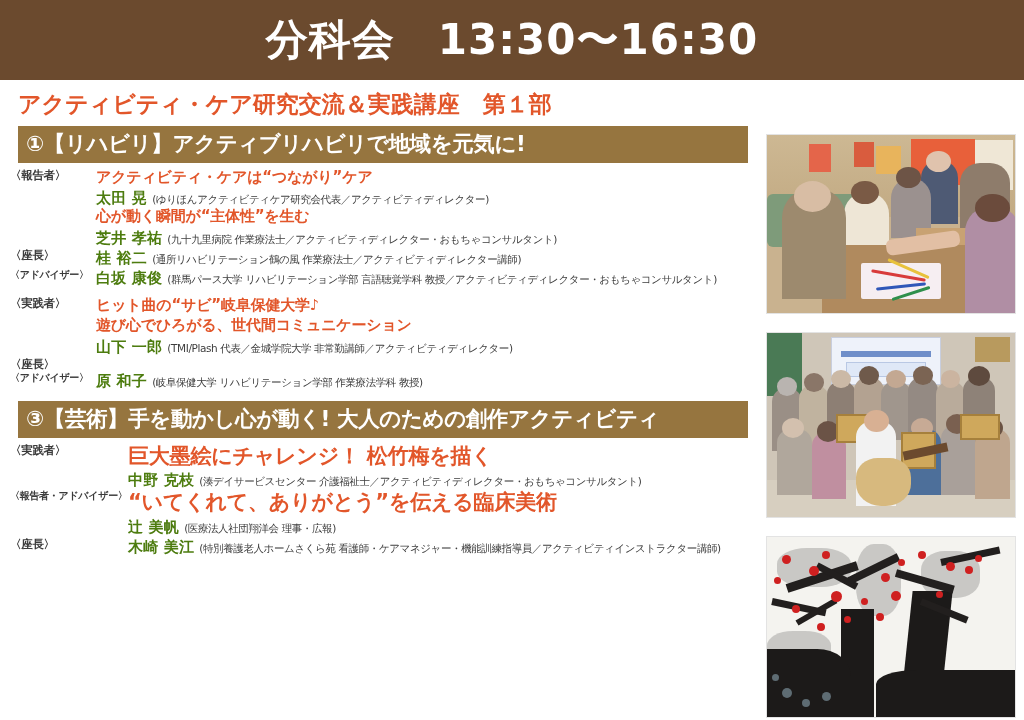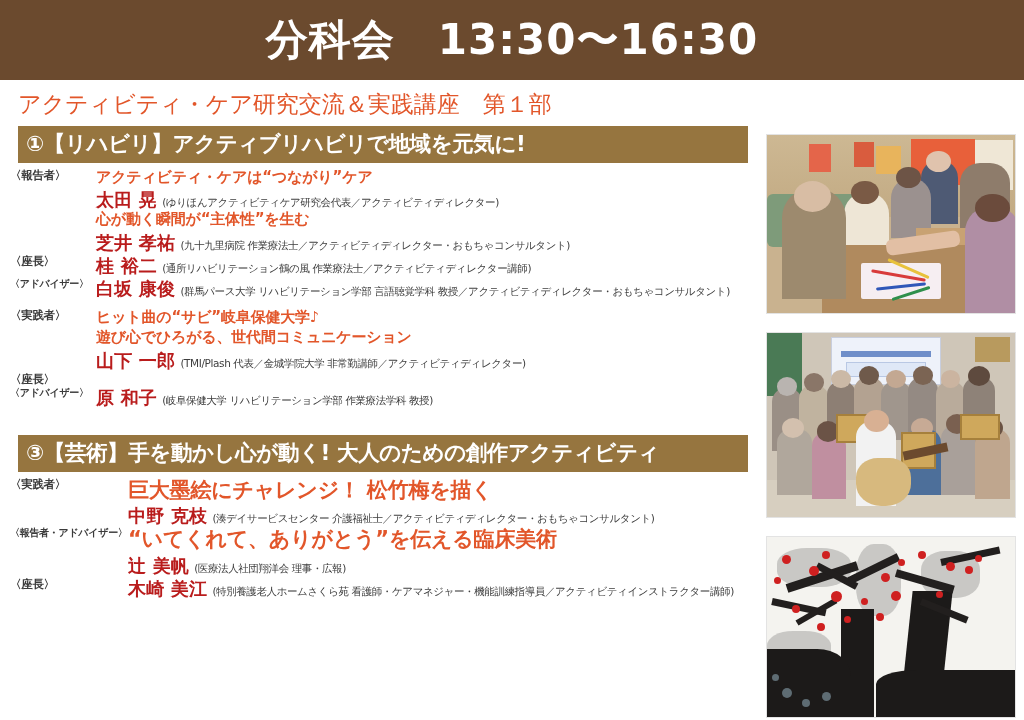--- a/index.html
+++ b/index.html
@@ -22,21 +22,21 @@
     font-size:42px;
     font-weight:bold;
     letter-spacing:1px;
     white-space:nowrap;
   }
 
   
   .program-title {
     color:#e2562a;
     font-size:23px;
-    font-weight:normal;
+    font-weight:bold;
     padding:9px 0 6px 18px;
     letter-spacing:0px;
     white-space:nowrap;
   }
 
   
   .body-wrap { display:flex; width:1024px; }
   .left-col  { width:766px; }
   .right-col { width:258px; padding-top:8px; }
 
@@ -74,21 +74,21 @@
     font-size:15px;
     font-weight:bold;
     white-space:nowrap;
     letter-spacing:-0.2px;
     padding-bottom:2px;
   }
   .topic.small { font-size:21px; }
 
   .person { white-space:nowrap; }
   .person .pname {
-    font-size:18px; font-weight:bold; color:#b91c1c;
+    font-size:15px; font-weight:bold; color:#4d7c0f;
     letter-spacing:0.2px;
   }
   .person .paff {
     font-size:10.5px; color:#3d3d3d; letter-spacing:-0.4px;
   }
   .row.tight { margin-top:1px; }
 
   
   .photo {
     width:250px; height:182px;
@@ -244,21 +244,21 @@
             <span class="role" style="width:86px;font-size:10px;">〈アドバイザー〉</span>
             <span class="person">
               <span class="pname">原 和子</span>
               <span class="paff">(岐阜保健大学 リハビリテーション学部 作業療法学科 教授)</span>
             </span>
           </div>
 
         </div>
       </div>
 
-      <div class="session" style="margin-top:26px;">
+      <div class="session" style="margin-top:10px;">
         <div class="session-bar">③【芸術】手を動かし心が動く! 大人のための創作アクティビティ</div>
         <div class="rows">
 
           <div class="row">
             <span class="role w-xwide">〈実践者〉</span>
             <span class="topic small">巨大墨絵にチャレンジ！ 松竹梅を描く</span>
           </div>
 
           <div class="row tight">
             <span class="role w-xwide empty">〈実践者〉</span>

